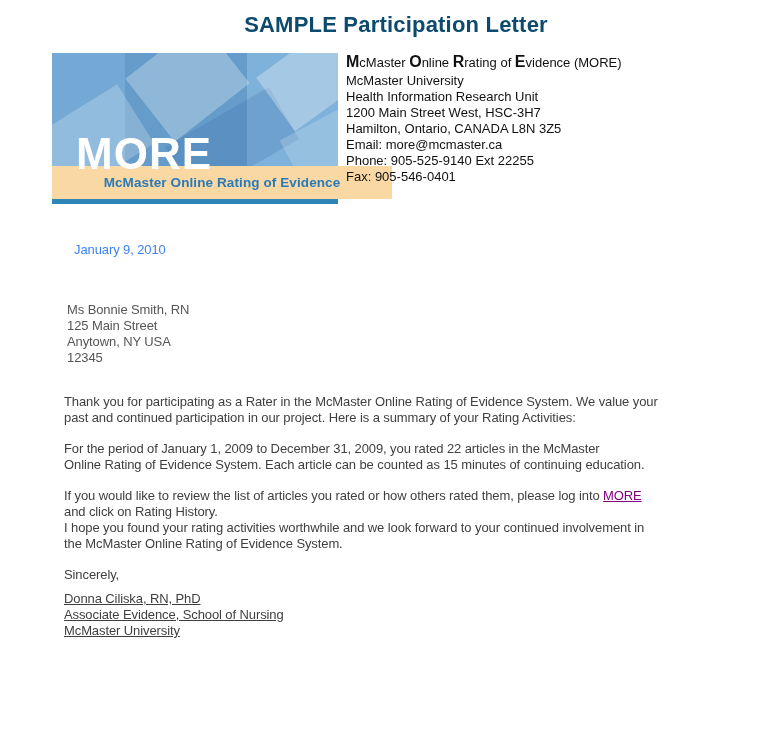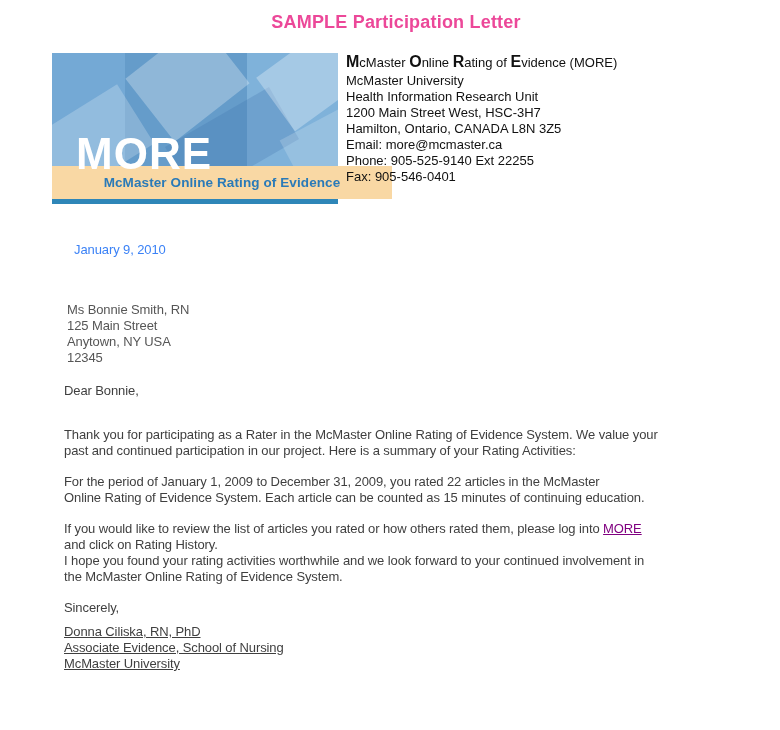--- a/index.html
+++ b/index.html
@@ -9,22 +9,22 @@
     width:780px; height:730px;
     background:#ffffff;
     font-family:"Liberation Sans", sans-serif;
     overflow:hidden;
   }
 
   
   .page-title {
     position:absolute; top:12px; left:12px; right:0;
     text-align:center;
-    font-size:18px; font-weight:bold;
-    color:#ec4899;
+    font-size:22px; font-weight:bold;
+    color:#0c4a6e;
     letter-spacing:0.2px;
   }
 
   
   .logo { position:absolute; left:52px; top:53px; width:286px; height:151px; }
   .logo-blue { position:relative; width:286px; height:113px; background:#6ba2d0; }
   .logo-shapes { position:absolute; left:0; top:0; right:0; bottom:0; overflow:hidden; }
   .panel { position:absolute; top:0; height:113px; }
   .panel-left  { left:0;   width:73px;  background:#74a9d5; }
   .panel-mid   { left:73px; width:122px; background:#659cca; }
@@ -94,21 +94,21 @@
         <div class="shape s4"></div>
         <div class="shape s5"></div>
       </div>
       <div class="logo-more">MORE</div>
     </div>
     <div class="logo-band">McMaster Online Rating of Evidence</div>
     <div class="logo-bar"></div>
   </div>
 
   <div class="contact">
-    <div class="org-line"><span class="org-big">M</span><span>cMaster </span><span class="org-big">O</span><span>nline </span><span class="org-big">R</span><span>ating of </span><span class="org-big">E</span><span>vidence (MORE)</span></div>
+    <div class="org-line"><span class="org-big">M</span><span>cMaster </span><span class="org-big">O</span><span>nline </span><span class="org-big">R</span><span>rating of </span><span class="org-big">E</span><span>vidence (MORE)</span></div>
     <div>
         <div class="line">McMaster University</div>
         <div class="line">Health Information Research Unit</div>
         <div class="line">1200 Main Street West, HSC-3H7</div>
         <div class="line">Hamilton, Ontario, CANADA L8N 3Z5</div>
         <div class="line">Email: more@mcmaster.ca</div>
         <div class="line">Phone: 905-525-9140 Ext 22255</div>
         <div class="line">Fax: 905-546-0401</div>
       </div>
   </div>
@@ -116,21 +116,20 @@
   <div class="letter">
     <div class="date-block">January 9, 2010</div>
 
     <div class="recipient">
         <div class="line">Ms Bonnie Smith, RN</div>
         <div class="line">125 Main Street</div>
         <div class="line">Anytown, NY USA</div>
         <div class="line">12345</div>
       </div>
 
-    <div class="salutation">Dear Bonnie,</div>
 
     <div class="para-thanks">
         <div class="body-line">Thank you for participating as a Rater in the McMaster Online Rating of Evidence System. We value your</div>
         <div class="body-line">past and continued participation in our project. Here is a summary of your Rating Activities:</div>
       </div>
 
     <div class="para-period">
         <div class="body-line">For the period of January 1, 2009 to December 31, 2009, you rated 22 articles in the McMaster</div>
         <div class="body-line">Online Rating of Evidence System. Each article can be counted as 15 minutes of continuing education.</div>
       </div>

